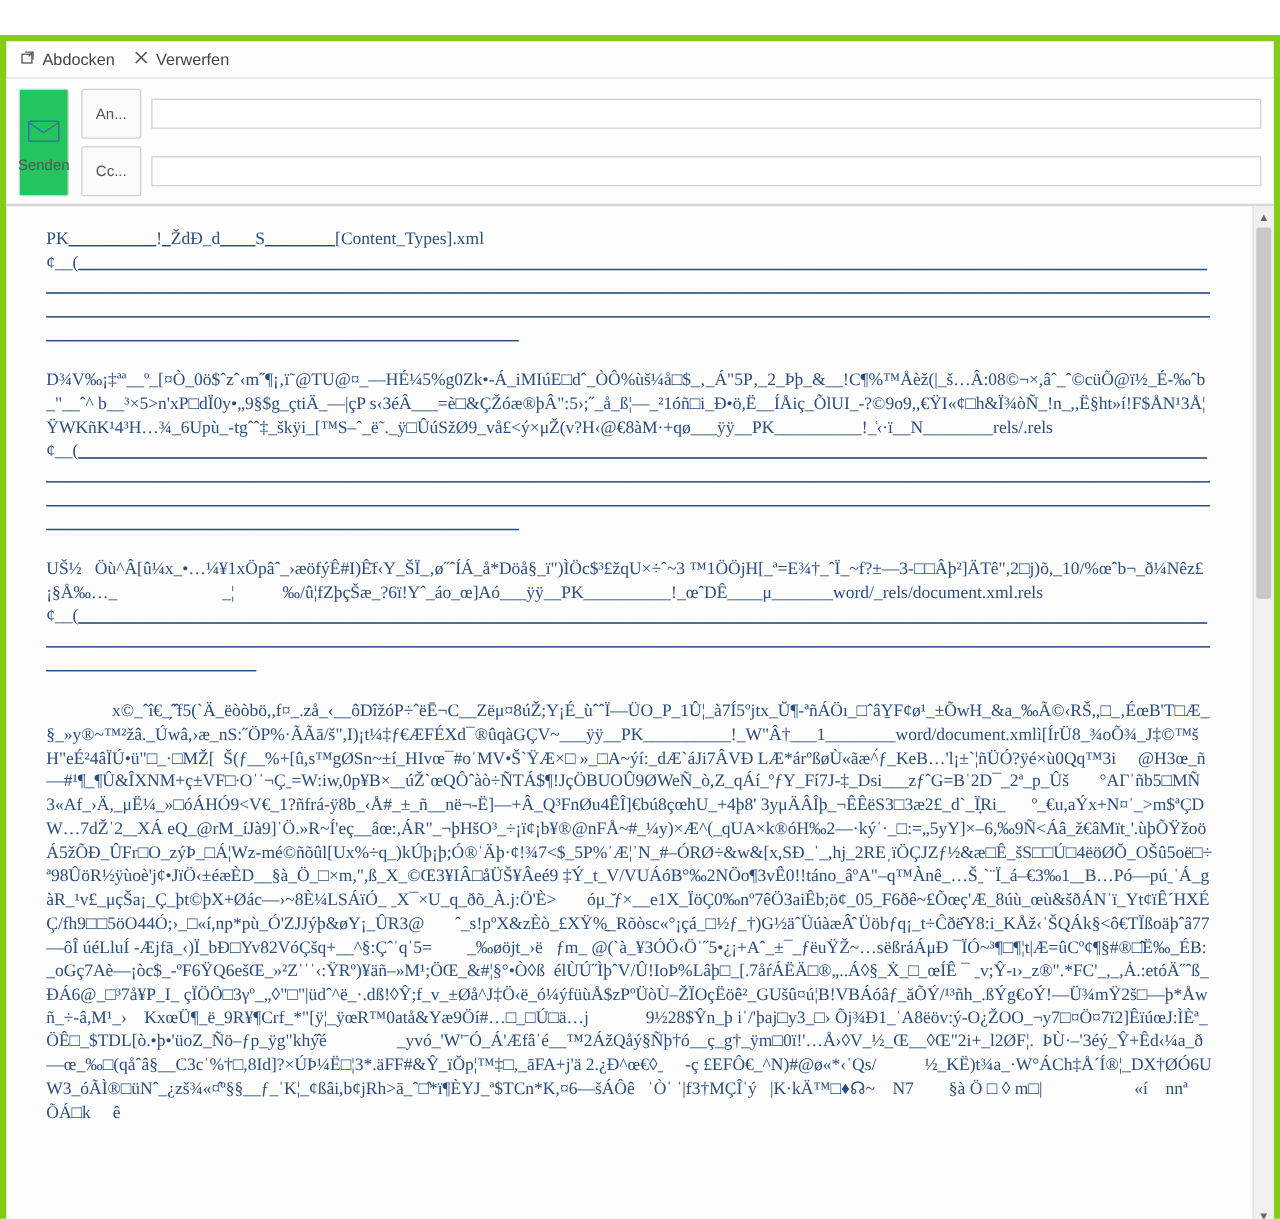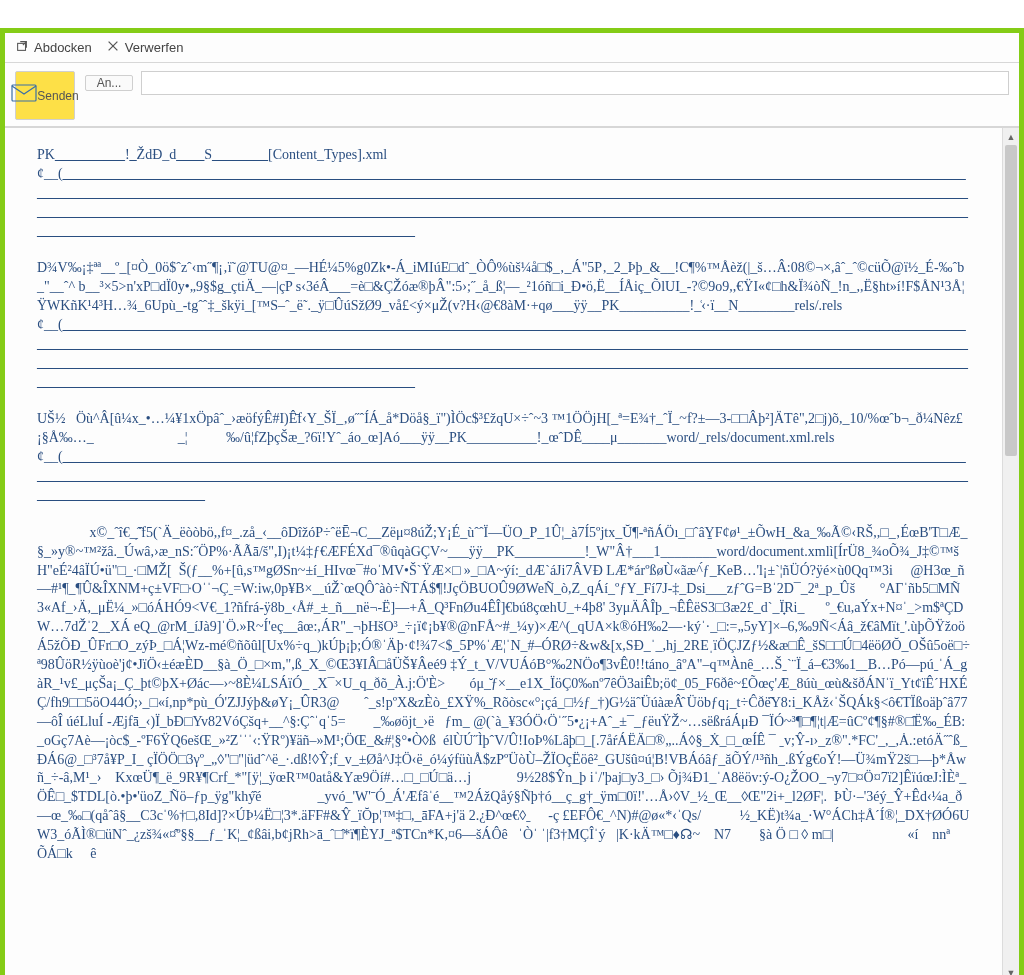--- a/index.html
+++ b/index.html
@@ -34,36 +34,36 @@
   .titlebar svg { width: 14px; height: 14px; }
 
   .compose-header {
     display: flex;
     padding: 8px 10px 6px 10px;
     gap: 10px;
     border-bottom: 1px solid #d7d7d7;
     background: #fdfdfd;
   }
   .send-block {
-    width: 60px;
+    width: 40px;
     border: 1px solid #cfcfcf;
     border-radius: 2px;
-    display: flex; flex-direction: row;
+    display: flex; flex-direction: column;
     align-items: center; justify-content: center;
     font-size: 12px; color: #555;
     padding: 6px 2px;
     cursor: pointer;
-    background: #fde047;
+    background: #22c55e;
   }
   .send-block svg { width: 26px; height: 18px; margin: 6px 0 8px 0; }
 
   .fields { flex: 1; display: flex; flex-direction: column; gap: 6px; }
   .row { display: flex; align-items: center; gap: 8px; }
   .field-btn {
-    width: 48px; height: 16px;
+    width: 48px; height: 40px;
     border: 1px solid #cfcfcf;
     background: #fafafa;
     font-size: 12px; color: #555;
     display: flex; align-items: center; justify-content: center;
     cursor: pointer;
     border-radius: 2px;
   }
   .field-label {
     width: 48px; text-align: center;
     font-size: 12px; color: #666;
@@ -161,20 +161,26 @@
       <span>Senden</span>
     </div>
 
     <div class="fields">
       <div class="row">
         <div class="field-btn">
           <span>An...</span>
         </div>
         <input class="field-input" value="" style="">
       </div>
+      <div class="row">
+        <div class="field-btn">
+          <span>Cc...</span>
+        </div>
+        <input class="field-input" value="" style="">
+      </div>
     </div>
   </div>
 
   <div class="body-wrap">
     <div class="body-area"><span><span>PK</span><span class="u">__________</span><span>!</span><span class="u">_</span><span>ŽdĐ_d</span><span class="u">____</span><span>S</span><span class="u">________</span><span>[Content_Types].xml</span>
 <span>¢__(</span><span class="u">_________________________________________________________________________________________________________________________________________________________________________________________________________________________________________________________________________________________________________________________________________________________________________________________________________________________________________________________________</span>
 
 <span>D¾V‰¡‡ªª__º_[¤Ò_0ö$ˆzˆ‹m˝¶¡‚ï˜@TU@¤_—HÉ¼5%g0Zk•-Á_iMIúE□dˆ_ÒÔ%ùš¼å□$_‚_Á"5P‚_2_Þþ_&amp;__!C¶%™Åèž(|_š…Â:08©¬×,âˆ_ˆ©cüÕ@ï½_É-‰ˆb_"__ˆ^ b__³×5&gt;n'xP□dÏ0y•„9§$g_çtiÄ_—|çP s‹3éÂ___=è□&amp;ÇŽóæ®þÂ":5›;˝_å_ß¦—_²1óñ□i_Ð•ö,Ë__ÍÅiç_ÕlUI_-?©9o9,,€ŸI«¢□h&amp;Ï¾òÑ_!n_,,Ë§ht»í!F$ÅN¹3Å¦ŸWKñK¹4³H…¾_6Upù_-tgˆˆ‡_škÿi_[™S–ˆ_ë˜._ÿ□ÛúSžØ9_vå£&lt;ý×μŽ(v?H‹@€8àM·+qø___ÿÿ__PK__________!_͑‹·ï__N________rels/.rels</span>
 <span>¢__(</span><span class="u">_________________________________________________________________________________________________________________________________________________________________________________________________________________________________________________________________________________________________________________________________________________________________________________________________________________________________________________________________</span>
 

